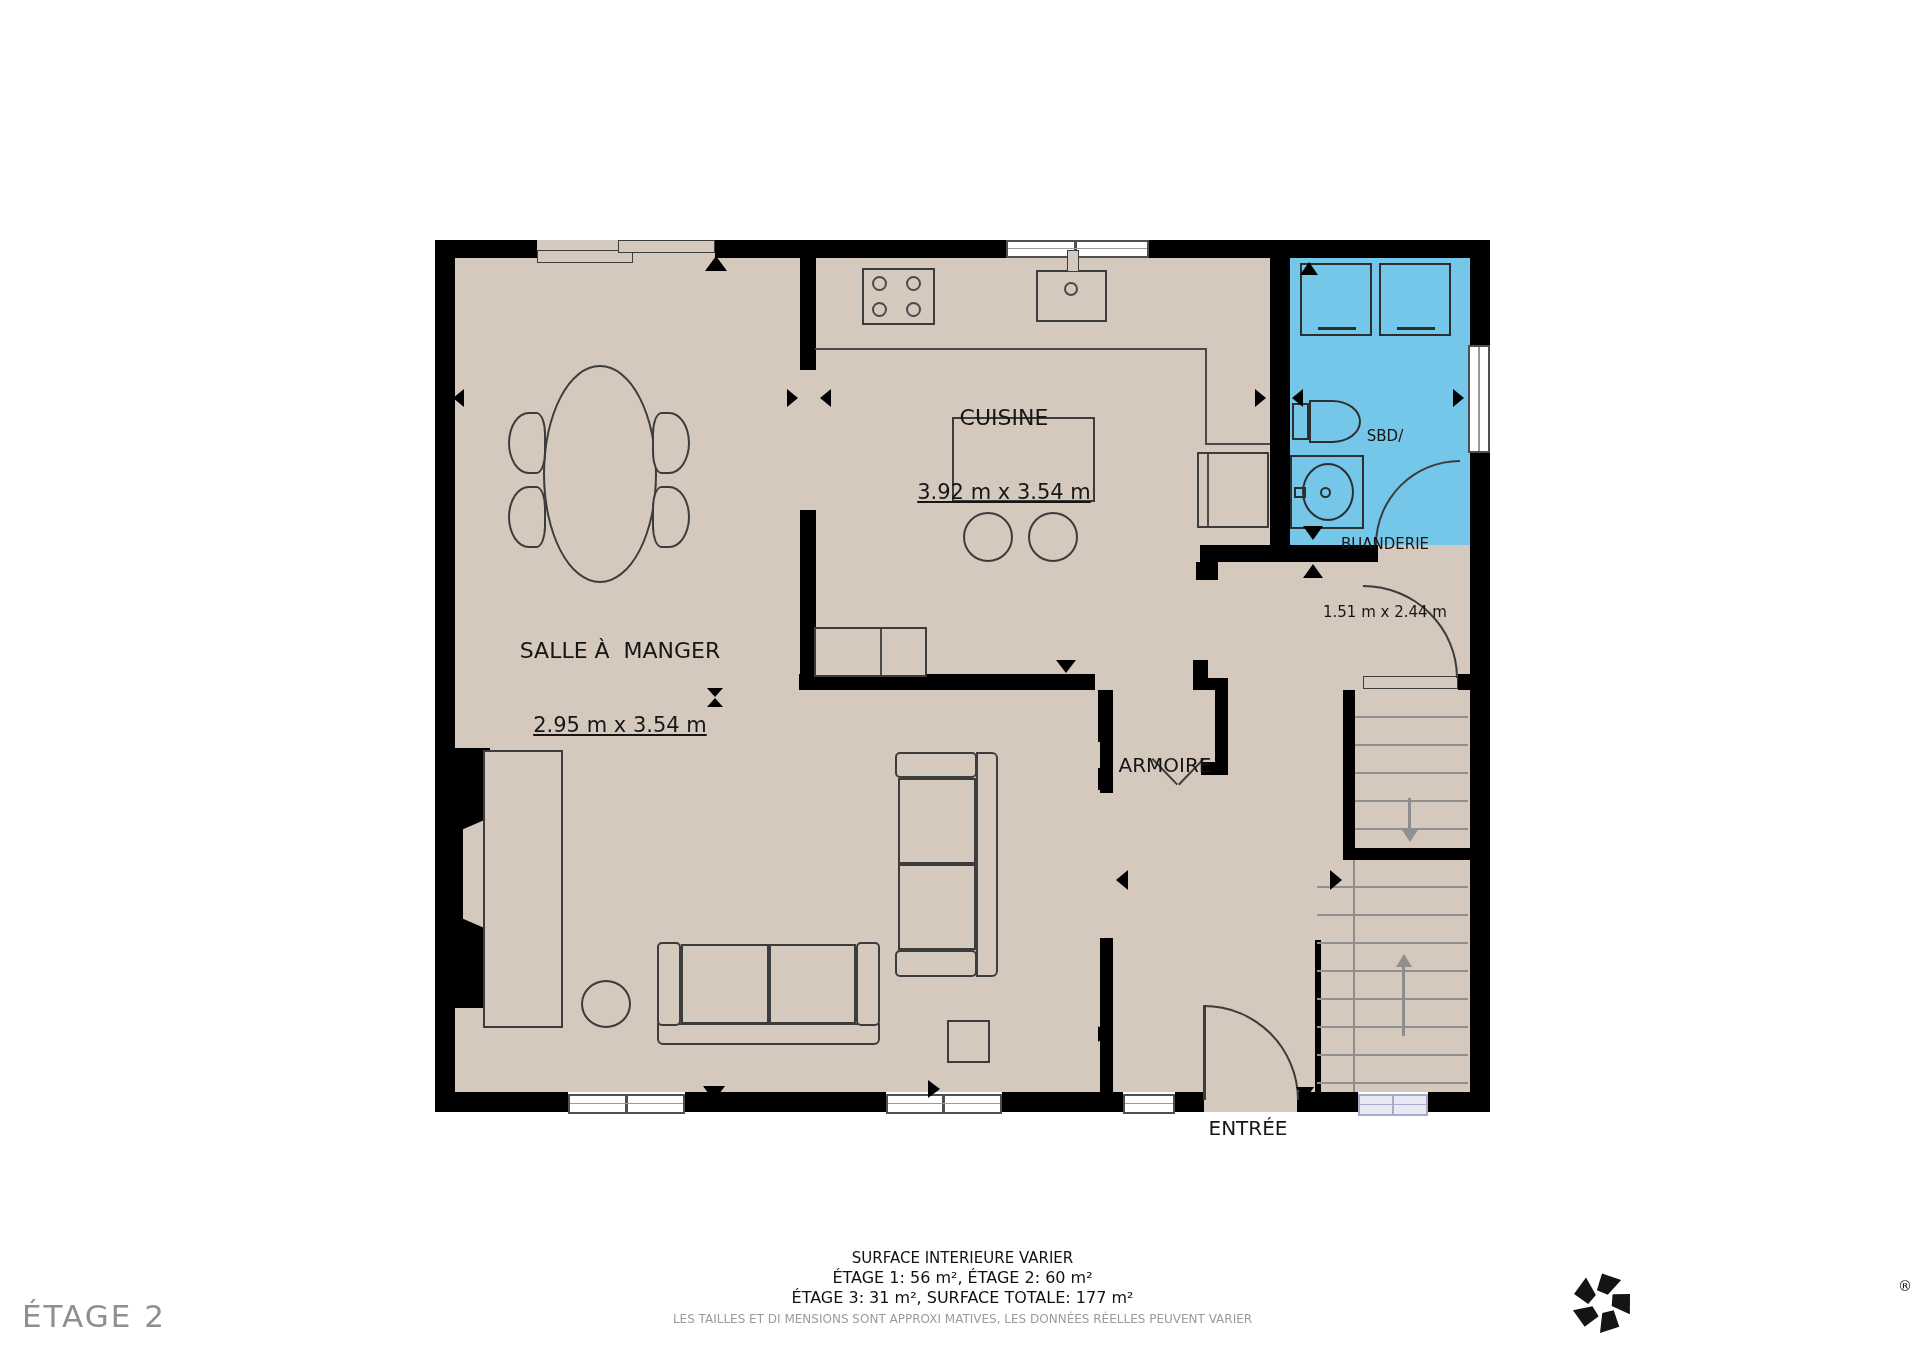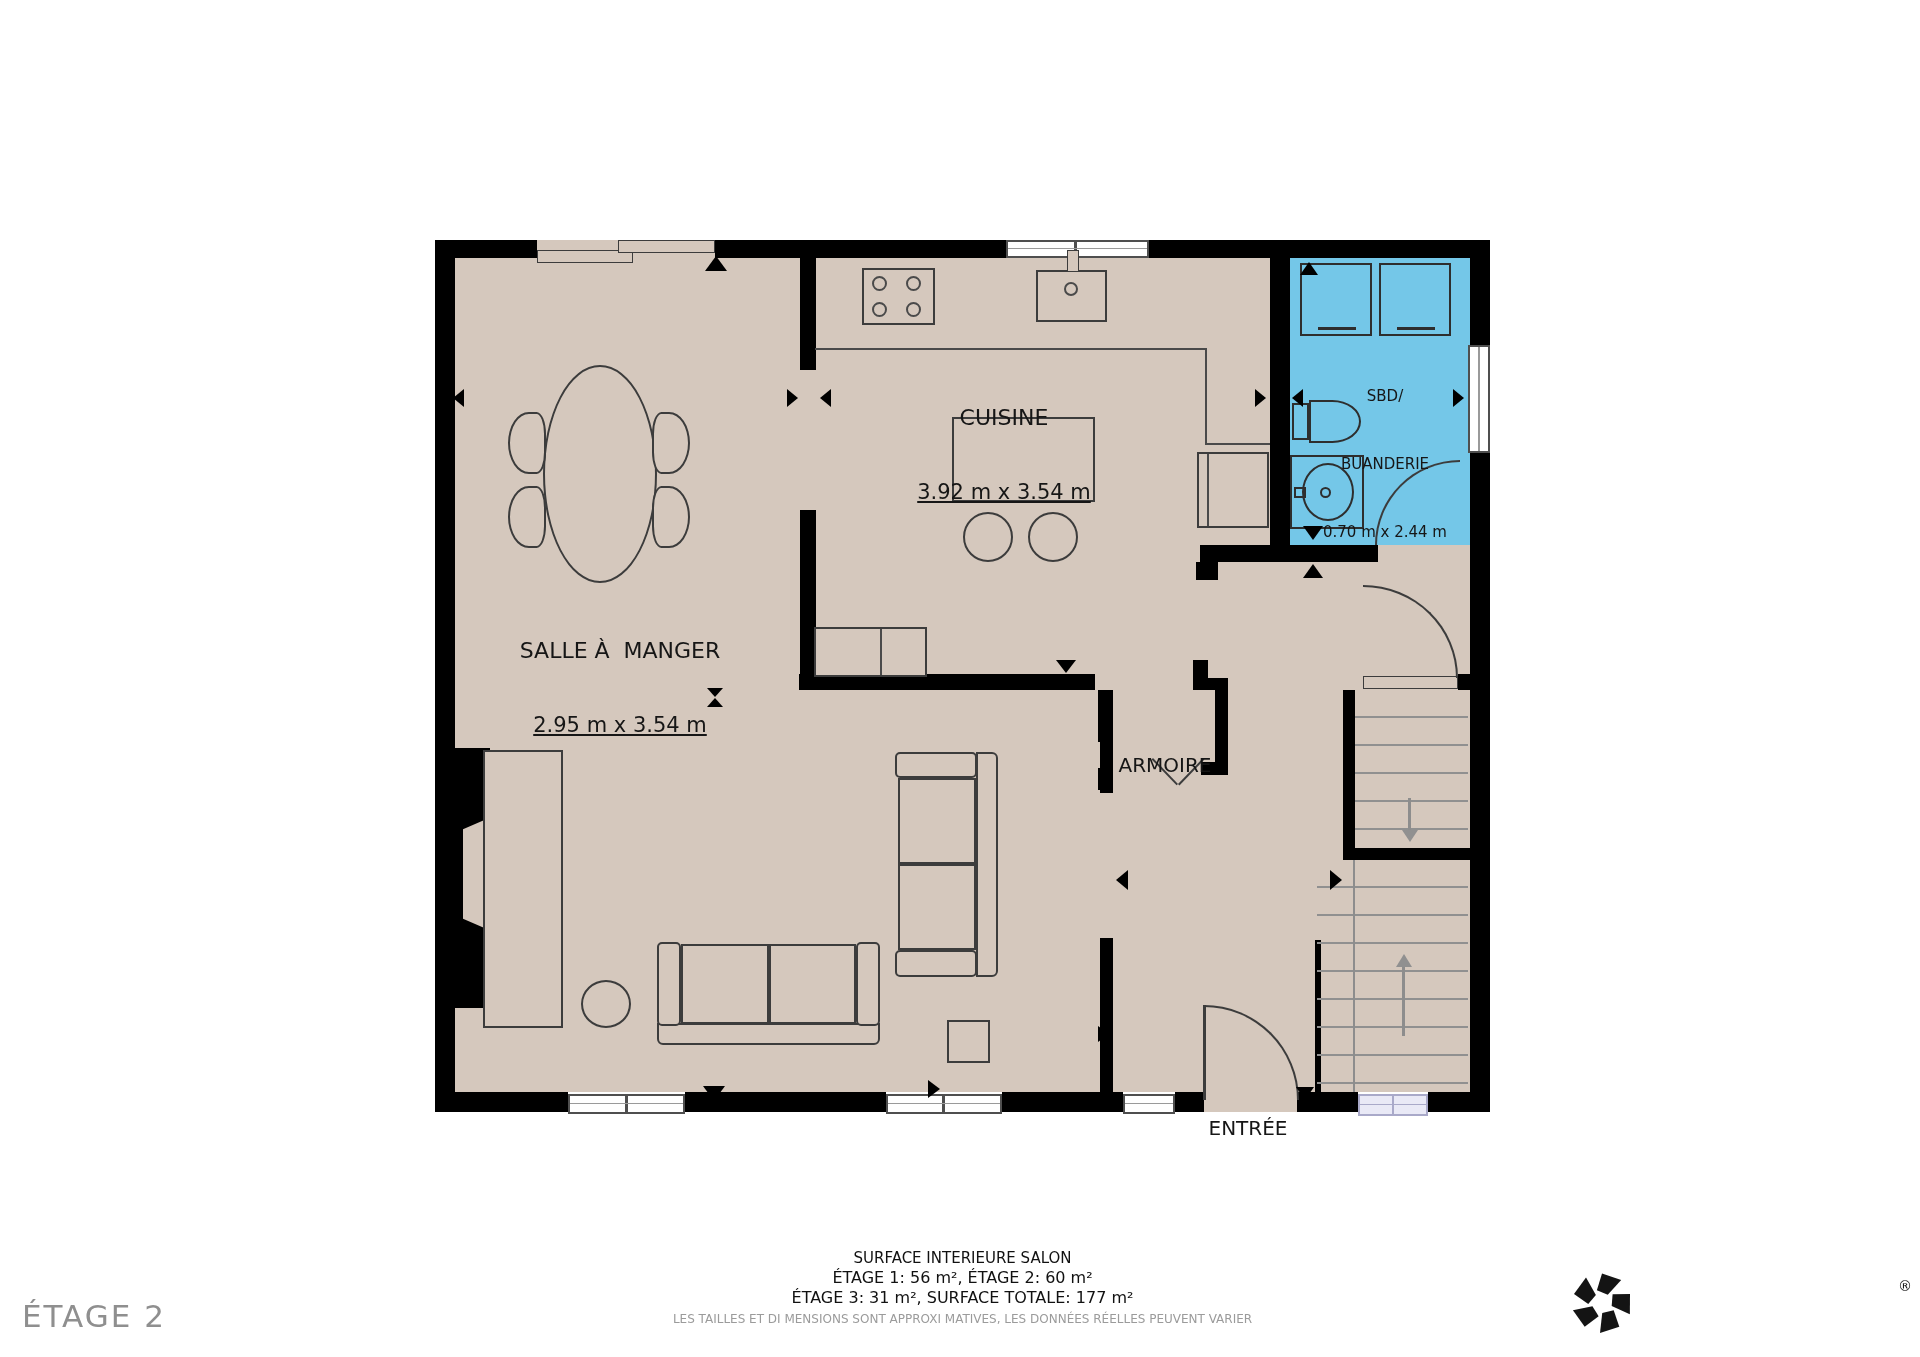--- a/index.html
+++ b/index.html
@@ -17,21 +17,21 @@
   .wline{position:absolute;background:#8d8d8d;}
   .tri{position:absolute;width:0;height:0;}
   .stairs{position:absolute;background:repeating-linear-gradient(180deg,rgba(0,0,0,0) 0 26px,#909090 26px 28px);}
   .arc{position:absolute;box-sizing:border-box;background:transparent;}
   .arc-tr{border-top:2px solid #3c3c3c;border-right:2px solid #3c3c3c;border-top-right-radius:100% 100%;}
   .arc-tl{border-top:2px solid #3c3c3c;border-left:2px solid #3c3c3c;border-top-left-radius:100% 100%;}
   .vline{position:absolute;height:2px;background:#3c3c3c;transform-origin:0 0;}
   .room-label{position:absolute;transform:translateX(-50%);text-align:center;color:#161616;white-space:pre;line-height:25px;}
   .rn{font-size:22px;}
   .rd{font-size:21px;text-decoration:underline;}
-  .rn-sm{font-size:15px;line-height:18px;}
+  .rn-sm{font-size:15px;line-height:18px;margin-top:40px;}
   .rd-sm{font-size:15px;line-height:18px;}
   .chairL{position:absolute;background:#d5c8bd;border:2px solid #3c3c3c;box-sizing:border-box;
           border-radius:55% 25% 25% 55% / 50% 35% 35% 50%;}
   .chairR{position:absolute;background:#d5c8bd;border:2px solid #3c3c3c;box-sizing:border-box;
           border-radius:25% 55% 55% 25% / 35% 50% 50% 35%;}
   .burner{position:absolute;width:15px;height:15px;border:2px solid #4a4a4a;border-radius:50%;box-sizing:border-box;}
   .footer{position:absolute;left:435px;top:1248px;width:1055px;text-align:center;color:#111;}
   .footer .f1{font-size:15px;line-height:20px;}
   .footer .f2{font-size:16px;line-height:20px;}
   .footer .fd{font-size:12px;line-height:22px;color:#9b9b9b;}
@@ -209,31 +209,31 @@
     <div class="rn">SALLE À  MANGER</div>
     <div class="rd">2.95 m x 3.54 m</div>
   </div>
   <div class="room-label" style="left:1004px;top:355px;">
     <div class="rn">CUISINE</div>
     <div class="rd">3.92 m x 3.54 m</div>
   </div>
   <div class="room-label" style="left:1385px;top:337px;">
     <div class="rn-sm">SBD/</div>
     <div class="rn-sm">BUANDERIE</div>
-    <div class="rd-sm">0.70 m x 2.44 m</div>
+    <div class="rd-sm">1.51 m x 2.44 m</div>
   </div>
   <div class="room-label" style="left:1165px;top:703px;">
     <div class="rn" style="font-size:20px;">ARMOIRE</div>
   </div>
   <div class="room-label" style="left:1248px;top:1066px;">
     <div class="rn" style="font-size:20px;">ENTRÉE</div>
   </div>
 
   <div class="footer">
-    <div class="f1">SURFACE INTERIEURE SALON</div>
+    <div class="f1">SURFACE INTERIEURE VARIER</div>
     <div class="f2">ÉTAGE 1: 56 m², ÉTAGE 2: 60 m²</div>
     <div class="f2">ÉTAGE 3: 31 m², SURFACE TOTALE: 177 m²</div>
     <div class="fd">LES TAILLES ET DI MENSIONS SONT APPROXI MATIVES, LES DONNÉES RÉELLES PEUVENT VARIER</div>
   </div>
   <div class="etage">ÉTAGE 2</div>
 
   <div class="brand">
     <svg width="64" height="70" viewBox="0 0 100 100">
       <g fill="#141414">
         <path id="petal" d="M50,4 L80,14 L59,37 L42,30 Z"></path>

